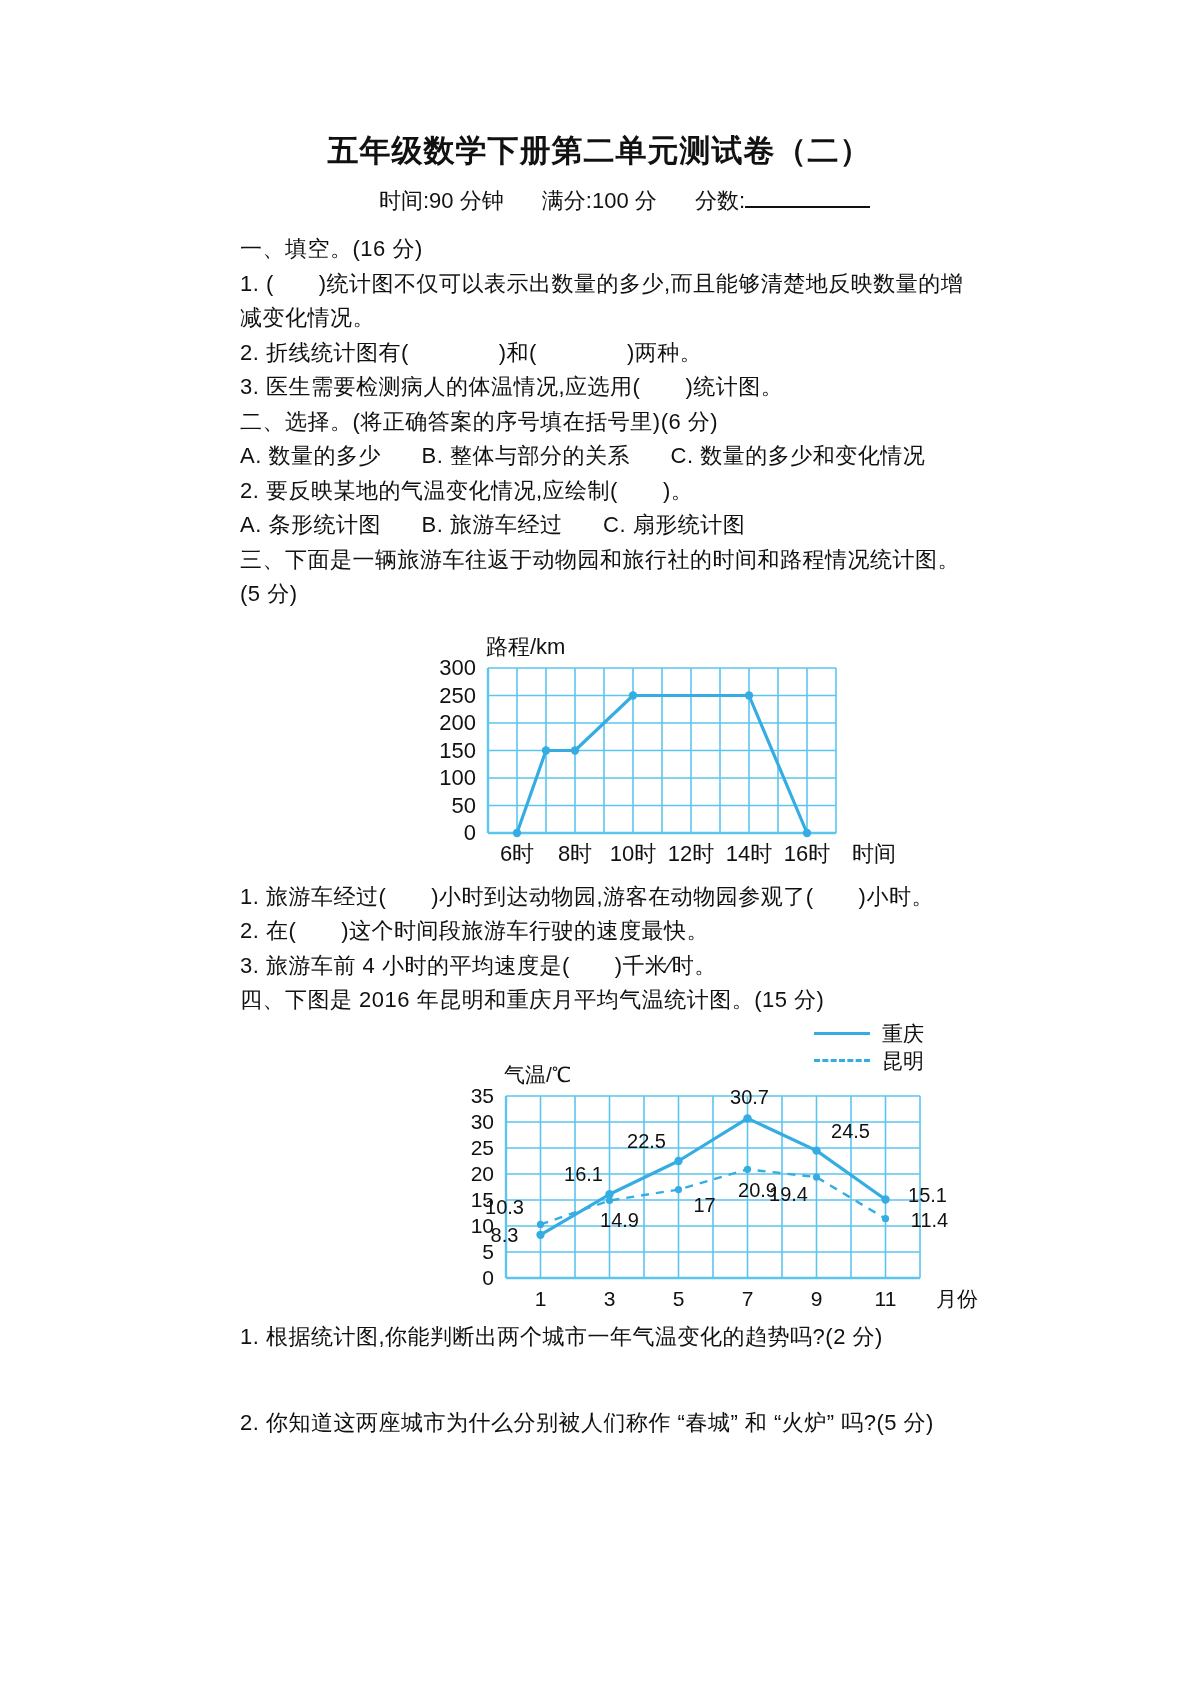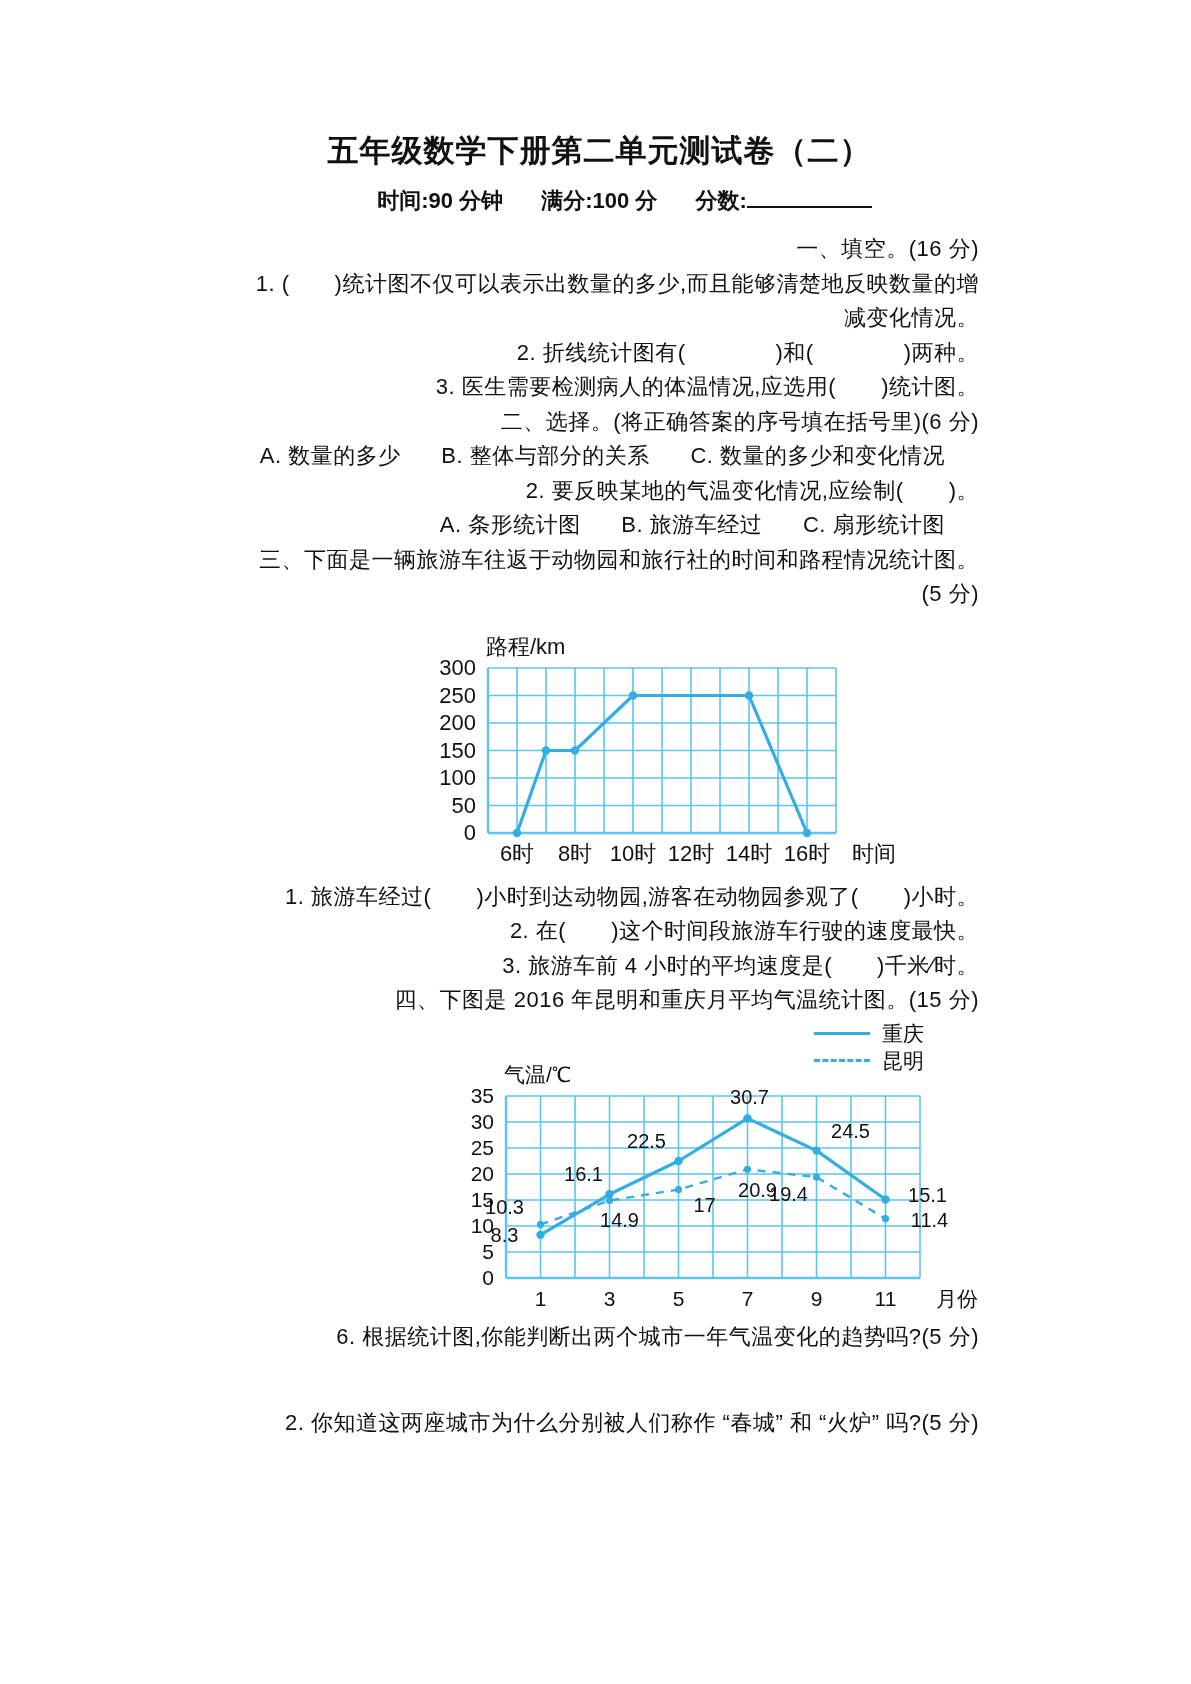--- a/index.html
+++ b/index.html
@@ -20,34 +20,33 @@
     font-size:31px;
     font-weight:600;
     letter-spacing:1px;
     margin:0 0 14px -20px;
   }
   .paper-meta{
     text-align:center;
     font-size:22px;
     margin:0 0 16px 30px;
   }
-  .paper-meta .meta-part{margin:0 16px;font-weight:bold;}
+  .paper-meta .meta-part{margin:0 16px;}
   .score-blank{
     display:inline-block;
     width:125px;
     border-bottom:2px solid #111;
     height:20px;
     vertical-align:baseline;
   }
   .tline{
     font-size:22px;
     line-height:34.5px;
     margin:0;
     letter-spacing:0.5px;
-    text-align:right;
   }
   .opt{margin-right:34px;}
   .chart-wrap{position:relative;}
   .chart1-wrap{margin:4px 0 2px 168px;}
   .chart2-wrap{margin:2px 0 0 186px;height:300px;}
   .chart2-wrap svg{margin-top:24px;}
   .legend{
     position:absolute;
     top:0;
     left:388px;
@@ -220,16 +219,16 @@
         <text x="278.5" y="167.6" text-anchor="middle" font-size="20" fill="#111111">17</text>
         <circle cx="321.5" cy="125.32000000000001" r="3.6" fill="#35ade2"></circle>
         <text x="331.5" y="153.32" text-anchor="middle" font-size="20" fill="#111111">20.9</text>
         <circle cx="390.5" cy="133.12" r="3.6" fill="#35ade2"></circle>
         <text x="362.5" y="157.12" text-anchor="middle" font-size="20" fill="#111111">19.4</text>
         <circle cx="459.5" cy="174.72" r="3.6" fill="#35ade2"></circle>
         <text x="503.5" y="182.72" text-anchor="middle" font-size="20" fill="#111111">11.4</text>
       </svg>
   </div>
 
-  <p class="tline">6. 根据统计图,你能判断出两个城市一年气温变化的趋势吗?(5 分)</p>
+  <p class="tline">1. 根据统计图,你能判断出两个城市一年气温变化的趋势吗?(2 分)</p>
   <p class="tline q-gap">2. 你知道这两座城市为什么分别被人们称作 “春城” 和 “火炉” 吗?(5 分)</p>
 
 </div>
 
 </body></html>

